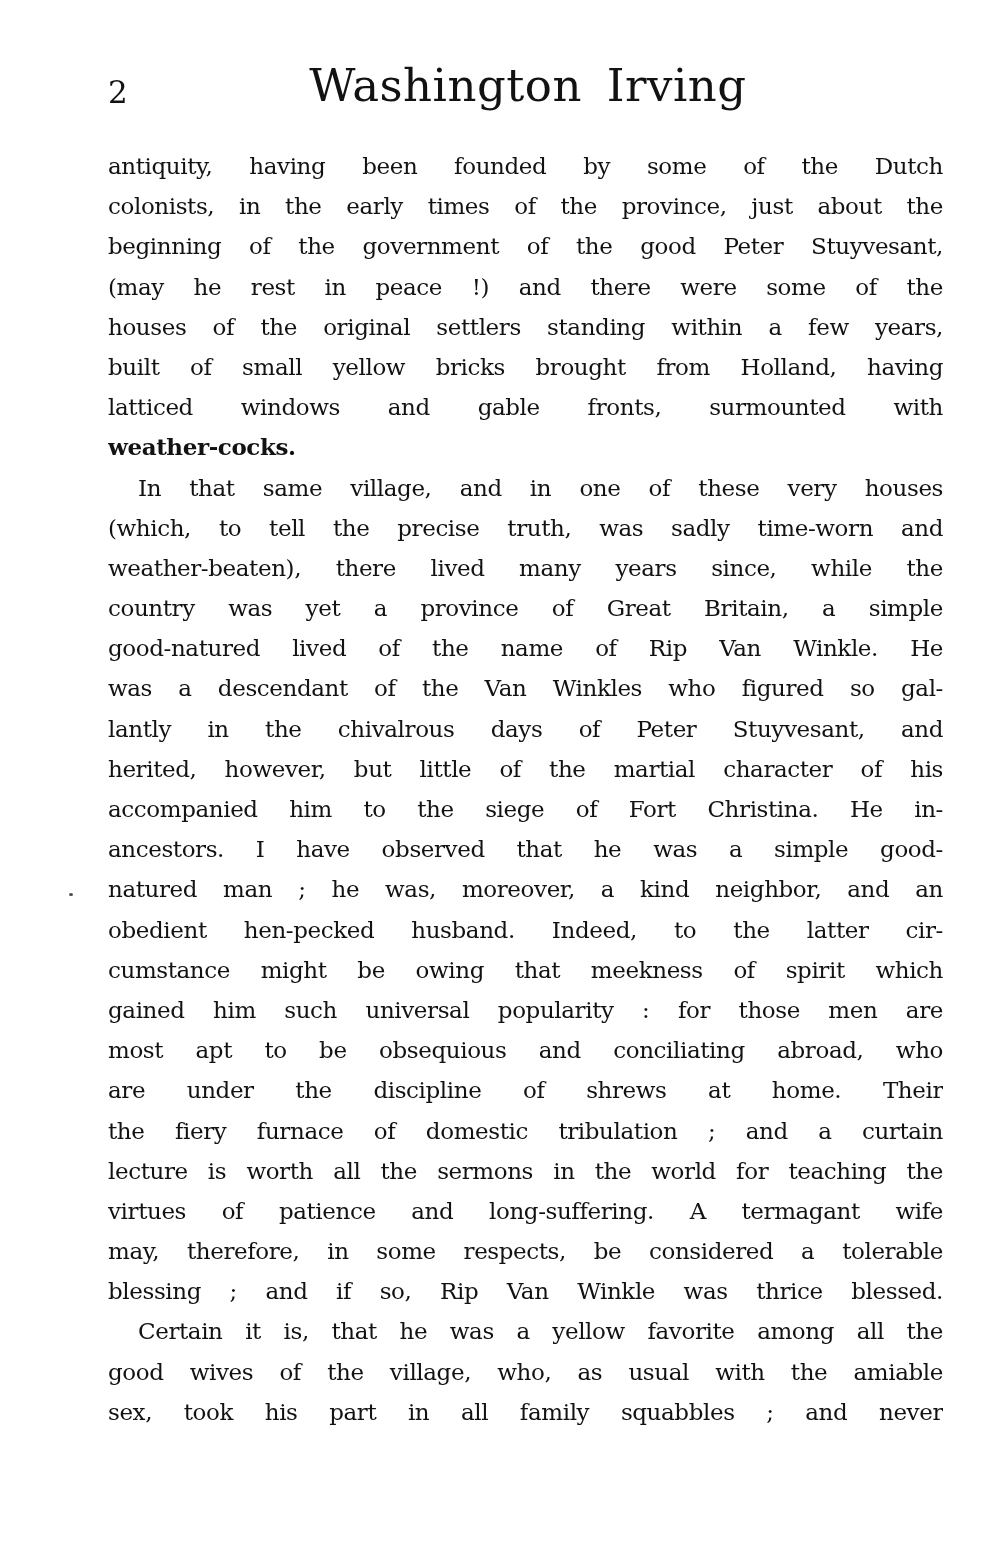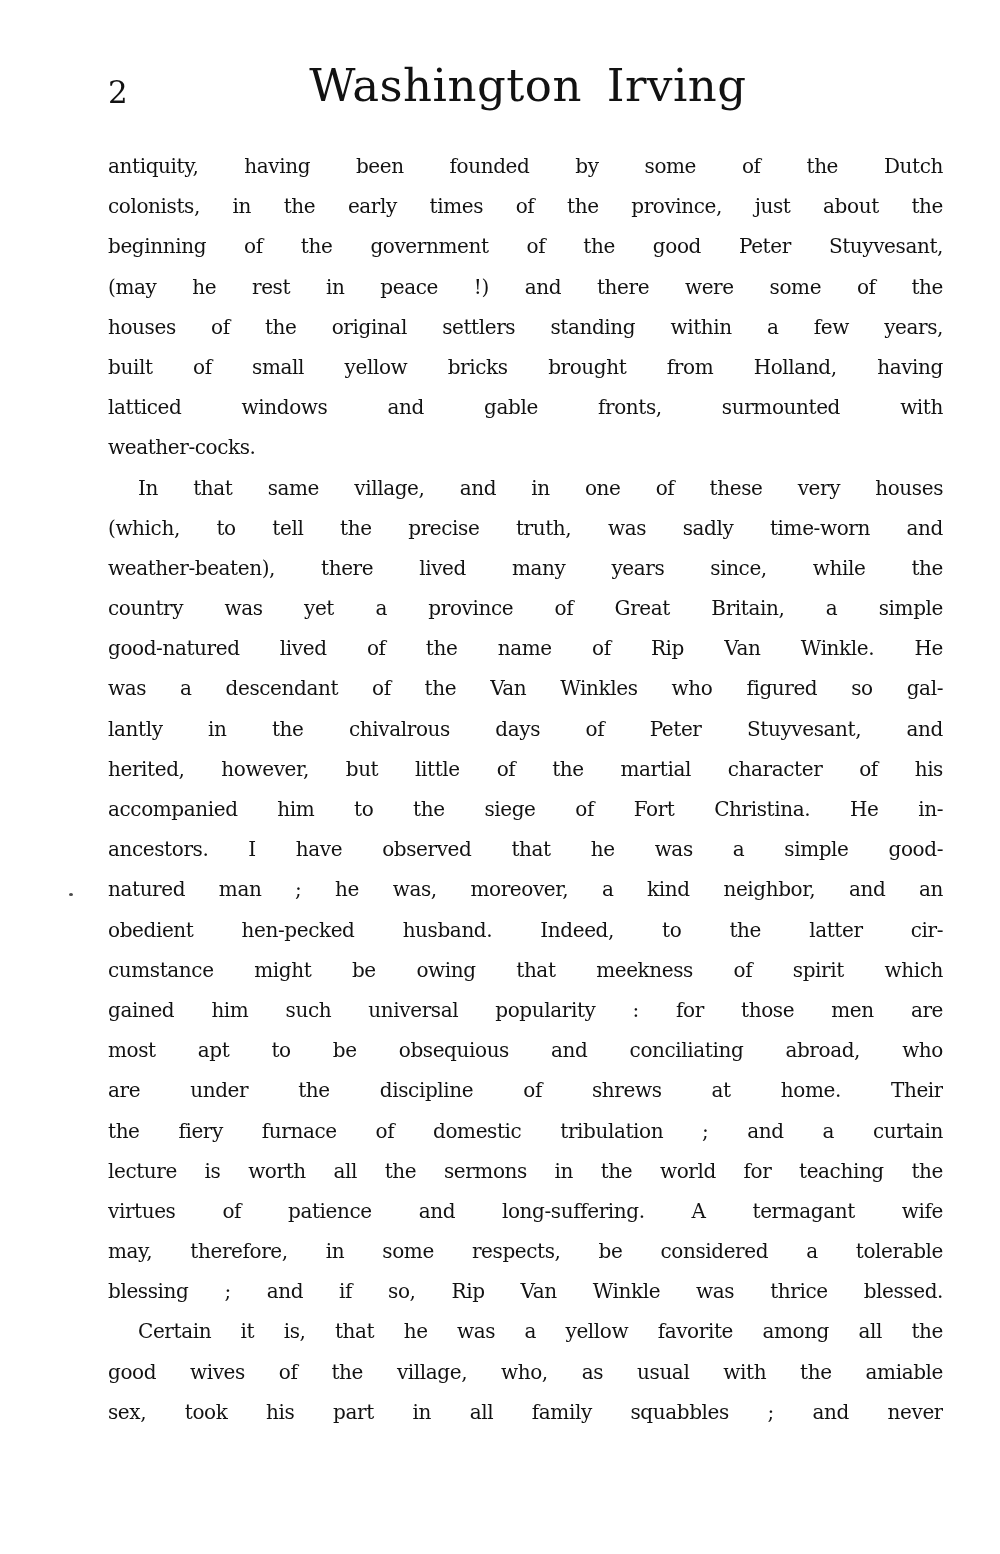--- a/index.html
+++ b/index.html
@@ -28,33 +28,33 @@
     line-height: 48px;
     word-spacing: 10px;
     letter-spacing: 0.5px;
     white-space: nowrap;
   }
   .bodytext {
     position: absolute;
     left: 108px;
     top: 146px;
     width: 835px;
-    font-size: 20px;
+    font-size: 23px;
     line-height: 40.2px;
     letter-spacing: -0.4px;
   }
   .paragraph { margin: 0; padding: 0; }
   .line {
     height: 40.2px;
     overflow: hidden;
     text-align: justify;
     text-align-last: justify;
   }
   .line.indent { text-indent: 30px; }
-  .line.no-just { text-align: center; text-align-last: left; }
+  .line.no-just { text-align: center; text-align-last: left; font-weight: bold; }
   .speck {
     position: absolute;
     left: 69px;
     top: 893px;
     width: 4px;
     height: 3px;
     background: #4a4a4a;
     border-radius: 50%;
   }
 </style>

